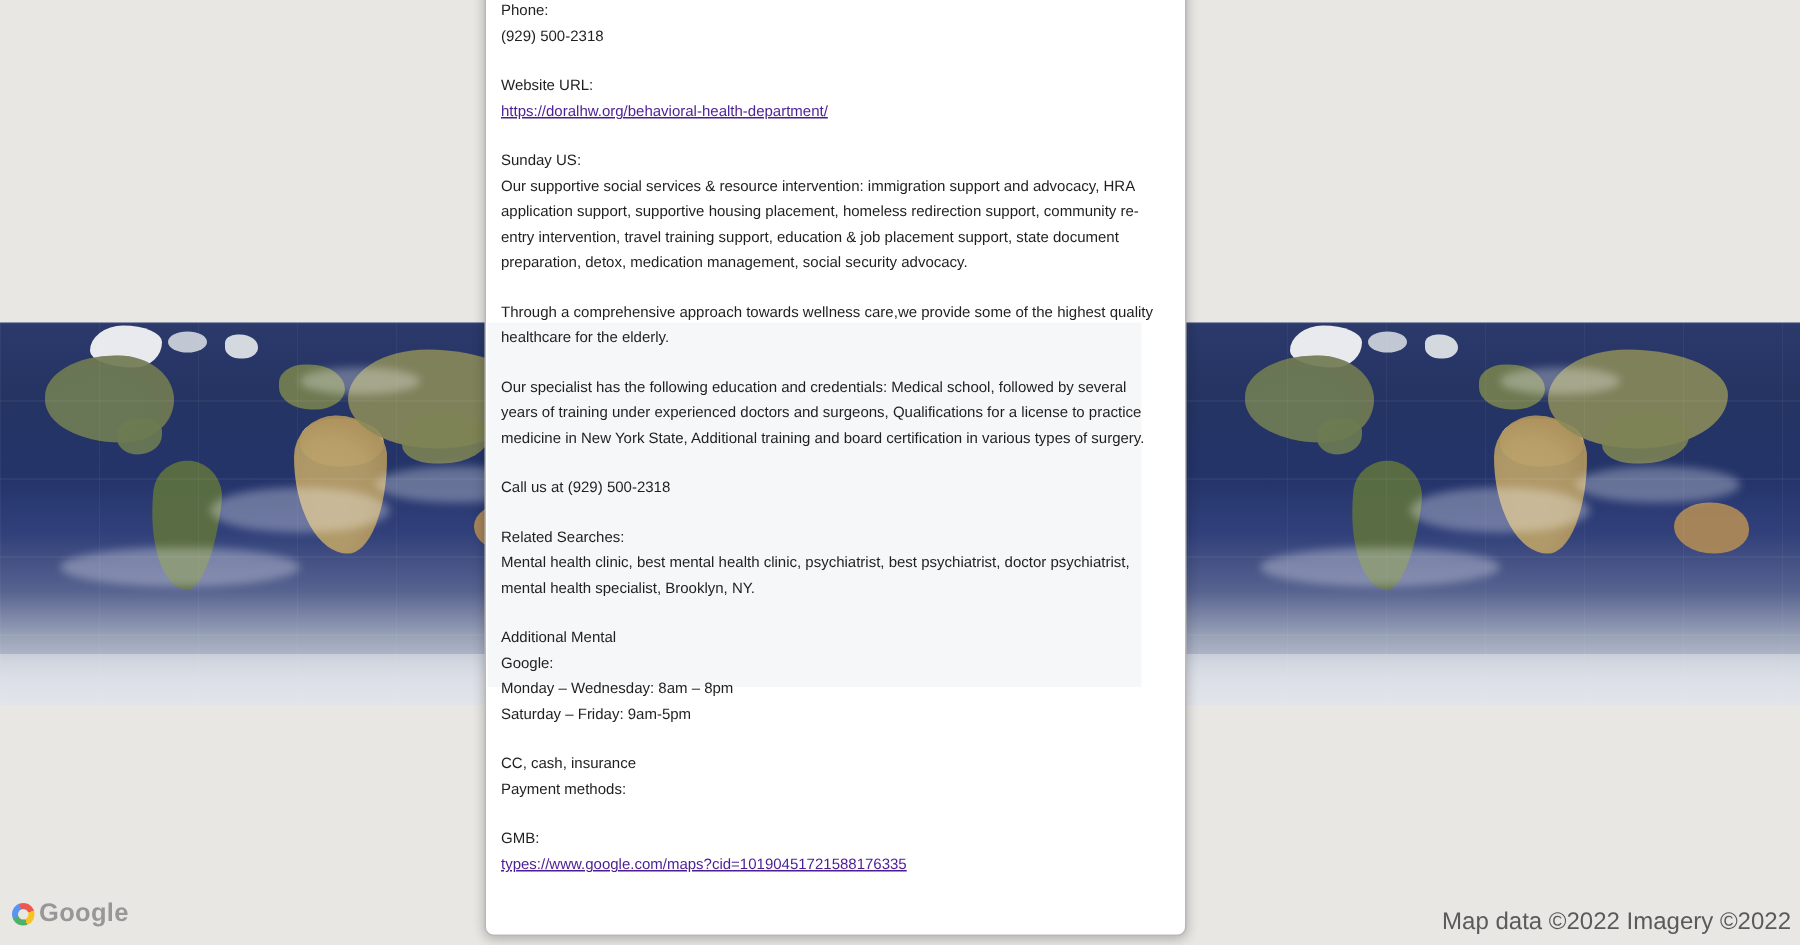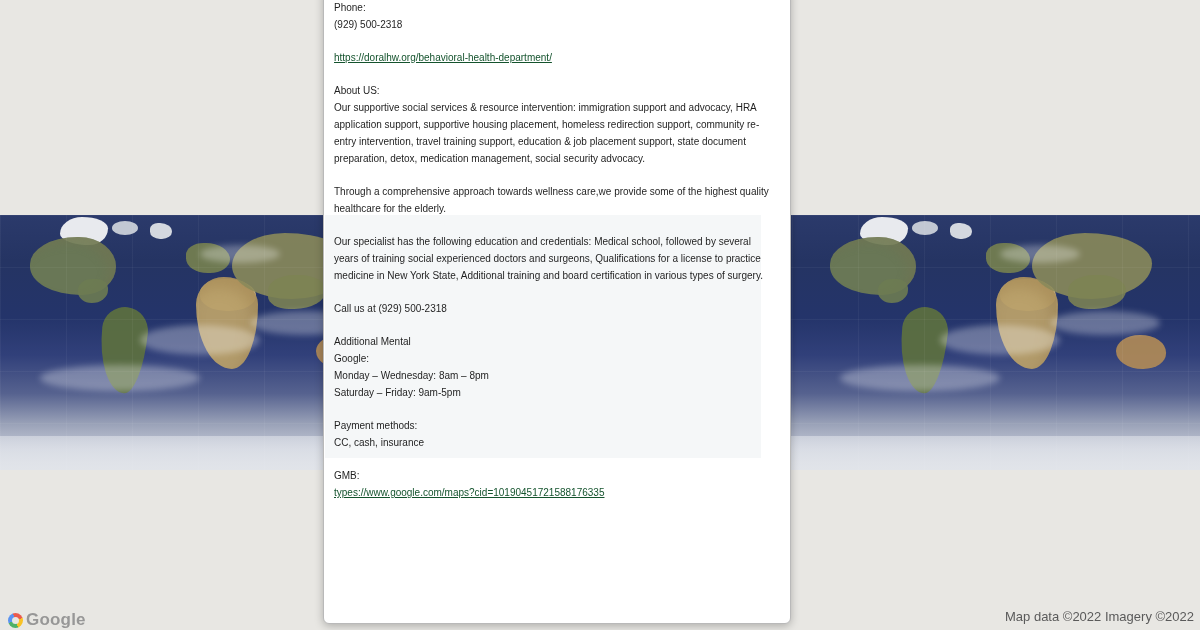--- a/index.html
+++ b/index.html
@@ -183,21 +183,21 @@
     background:
       repeating-linear-gradient(to right, rgba(255,255,255,.045) 0 1px, transparent 1px 66px),
       repeating-linear-gradient(to bottom, rgba(255,255,255,.045) 0 1px, transparent 1px 52px);
     pointer-events: none;
   }
 
   
   .google-logo {
     position: absolute;
     left: 8px;
-    bottom: 0;
+    bottom: 11px;
     display: flex;
     align-items: center;
     gap: 3px;
     opacity: .85;
     text-align: center;
   }
   .google-logo .g-mark {
     width: 15px; height: 15px;
     border-radius: 50%;
     background:
@@ -222,21 +222,21 @@
     font-weight: bold;
     color: #8a8a8a;
     letter-spacing: .2px;
   }
 
   
   .map-attribution {
     position: absolute;
     right: 6px;
     bottom: 6px;
-    font-size: 13px;
+    font-size: 16px;
     color: #5a5a5a;
     font-family: "Liberation Sans", sans-serif;
     white-space: nowrap;
   }
 
   
   .info-card {
     position: absolute;
     left: 323px;
     top: -12px;
@@ -263,21 +263,21 @@
     font-size: 10px;
     line-height: 17px;
     color: #1f1f1f;
   }
 
   .block { margin: 0 0 16px 0; }
   .block.tight { margin-bottom: 0; }
   .line { display: block; }
 
   a.link {
-    color: #14532d;
+    color: #4c1d95;
   }
 
   
   .shade {
     position: absolute;
     left: 1px;
     top: 226px;
     width: 436px;
     height: 243px;
     background: rgba(236,240,243,.55);
@@ -367,53 +367,56 @@
     <div class="shade"></div>
     <div class="card-scroll">
       <div class="card-body">
 
         <div class="block">
           <span class="line">Phone:</span>
           <span class="line">(929) 500-2318</span>
         </div>
 
         <div class="block">
+          <span class="line">Website URL:</span>
           <a class="link line" href="#">https://doralhw.org/behavioral-health-department/</a>
         </div>
 
         <div class="block">
-          <span class="line">About US:</span>
+          <span class="line">Sunday US:</span>
           <span class="line">Our supportive social services &amp; resource intervention: immigration support and advocacy, HRA application support, supportive housing placement, homeless redirection support, community re-entry intervention, travel training support, education &amp; job placement support, state document preparation, detox, medication management, social security advocacy.</span>
         </div>
 
         <div class="block">
           <span class="line">Through a comprehensive approach towards wellness care,we provide some of the highest quality healthcare for the elderly.</span>
         </div>
 
         <div class="block">
-          <span class="line">Our specialist has the following education and credentials: Medical school, followed by several years of training social experienced doctors and surgeons, Qualifications for a license to practice medicine in New York State, Additional training and board certification in various types of surgery.</span>
+          <span class="line">Our specialist has the following education and credentials: Medical school, followed by several years of training under experienced doctors and surgeons, Qualifications for a license to practice medicine in New York State, Additional training and board certification in various types of surgery.</span>
         </div>
 
         <div class="block">
           <span class="line">Call us at (929) 500-2318</span>
         </div>
 
         <div class="block">
+          <span class="line">Related Searches:</span>
+          <span class="line">Mental health clinic, best mental health clinic, psychiatrist, best psychiatrist, doctor psychiatrist, mental health specialist, Brooklyn, NY.</span>
         </div>
 
         <div class="block">
           <span class="line">Additional Mental</span>
           <span class="line">Google:</span>
           <span class="line">Monday – Wednesday: 8am – 8pm</span>
           <span class="line">Saturday – Friday: 9am-5pm</span>
         </div>
 
         <div class="block">
+          <span class="line">CC, cash, insurance</span>
           <span class="line">Payment methods:</span>
-          <span class="line">CC, cash, insurance</span>
         </div>
 
         <div class="block tight">
           <span class="line">GMB:</span>
           <a class="link line" href="#">types://www.google.com/maps?cid=10190451721588176335</a>
         </div>
 
       </div>
     </div>
   </div>

